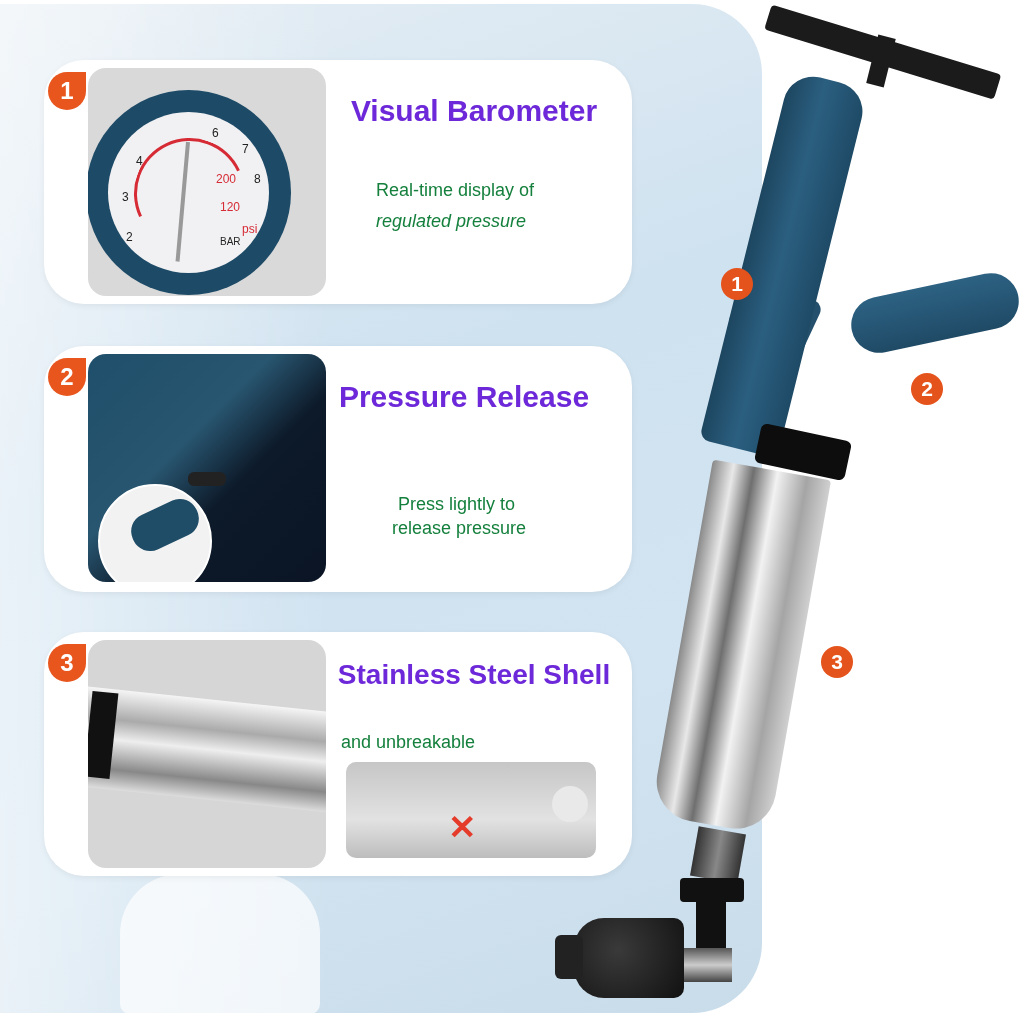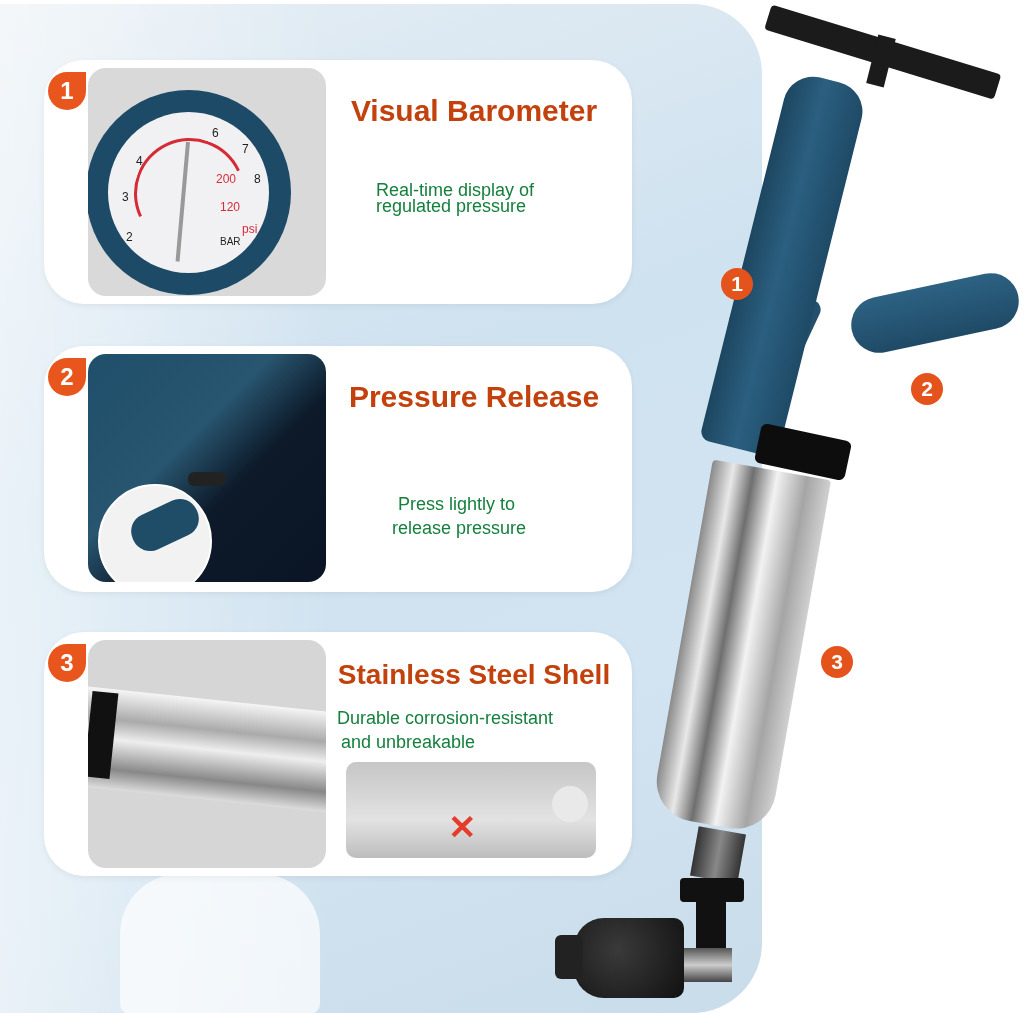--- a/index.html
+++ b/index.html
@@ -6,21 +6,21 @@
   body{width:1024px;height:1013px;position:relative;overflow:hidden;background:#ffffff;font-family:"Liberation Sans",sans-serif;}
   .bg-panel{position:absolute;left:0;top:4px;width:762px;height:1009px;border-radius:0 70px 70px 0;
     background:linear-gradient(160deg,#e6eef4 0%,#cfe2f0 40%,#d2e4f1 70%,#c9dcea 100%);}
   .bg-panel::before{content:"";position:absolute;left:0;top:0;width:330px;height:100%;
     background:linear-gradient(90deg,rgba(255,255,255,0.55),rgba(255,255,255,0));}
   .toilet{position:absolute;left:120px;top:870px;width:200px;height:140px;border-radius:60px 60px 10px 10px;background:rgba(255,255,255,0.7);}
   .card{position:absolute;left:44px;width:588px;background:#fff;border-radius:40px;box-shadow:0 2px 6px rgba(0,0,0,0.06);}
   .card .photo{position:absolute;left:44px;top:8px;width:238px;border-radius:18px;overflow:hidden;}
   .badge{position:absolute;left:4px;top:12px;width:38px;height:38px;background:#e8561e;border-radius:50% 0 50% 50%;
     color:#fff;font-weight:bold;font-size:24px;display:flex;align-items:center;justify-content:center;transform:rotate(0deg);}
-  .card h2{position:absolute;margin:0;color:#c2410c;font-weight:bold;font-size:30px;text-align:center;line-height:38px;}
+  .card h2{position:absolute;margin:0;color:#6d28d9;font-weight:bold;font-size:30px;text-align:center;line-height:38px;}
   .card p{position:absolute;margin:0;color:#15803d;font-size:18px;line-height:24px;}
   
   #c1{top:60px;height:244px;}
   #c1 .photo{height:228px;background:#d9d9d9;}
   .gauge-ring{position:absolute;left:-2px;top:22px;width:205px;height:205px;border-radius:50%;background:#1d4a66;}
   .gauge-face{position:absolute;left:22px;top:22px;width:161px;height:161px;border-radius:50%;background:#f1f1f3;}
   .gauge-red{position:absolute;left:26px;top:26px;width:105px;height:105px;border-radius:50%;border:3px solid #d62b35;border-right-color:transparent;border-bottom-color:transparent;transform:rotate(20deg);}
   .needle{position:absolute;left:78px;top:30px;width:4px;height:120px;background:#999;transform:rotate(5deg);transform-origin:top;}
   .gauge-label{position:absolute;font-size:12px;color:#222;}
   
@@ -78,44 +78,43 @@
         <span class="gauge-label" style="left:108px;top:60px;color:#d62b35;">200</span>
         <span class="gauge-label" style="left:112px;top:88px;color:#d62b35;">120</span>
         <span class="gauge-label" style="left:98px;top:110px;color:#d62b35;padding-left:36px;">psi</span>
         <span class="gauge-label" style="left:112px;top:124px;font-size:10px;text-align:right;">BAR</span>
       </div>
     </div>
   </div>
   <div class="badge">1</div>
   <h2 style="left:292px;top:32px;width:276px;">Visual Barometer</h2>
   <p style="left:332px;top:118px;">Real-time display of</p>
-  <p style="left:332px;top:134px;">regulated pressure</p>
+  <p style="left:332px;top:149px;font-style:italic;">regulated pressure</p>
 </div>
 
 <div class="card" id="c2">
   <div class="photo">
     <div class="trigger"></div>
     <div class="hand-circle">
       <div class="hand-grip"></div>
     </div>
   </div>
   <div class="badge">2</div>
-  <h2 style="left:292px;top:32px;width:276px;text-align:center;">Pressure Release</h2>
+  <h2 style="left:282px;top:32px;width:276px;text-align:center;">Pressure Release</h2>
   <p style="left:354px;top:146px;">Press lightly to</p>
   <p style="left:348px;top:170px;">release pressure</p>
 </div>
 
 <div class="card" id="c3">
   <div class="photo">
     <div class="steel-tube"></div>
     <div class="steel-cap"></div>
   </div>
   <div class="badge">3</div>
   <h2 style="left:282px;top:24px;width:296px;font-size:28px;">Stainless Steel Shell</h2>
-  <p style="left:293px;top:74px;">Durable corrosion-resistant</p>
   <p style="left:297px;top:98px;">and unbreakable</p>
   <div class="glass-img">
     <div class="glass-knob"></div>
     <span class="xmark">✕</span>
   </div>
 </div>
 
 <div class="tool handle-bar"></div>
 <div class="tool handle-stem"></div>
 <div class="tool arm-left"></div>

